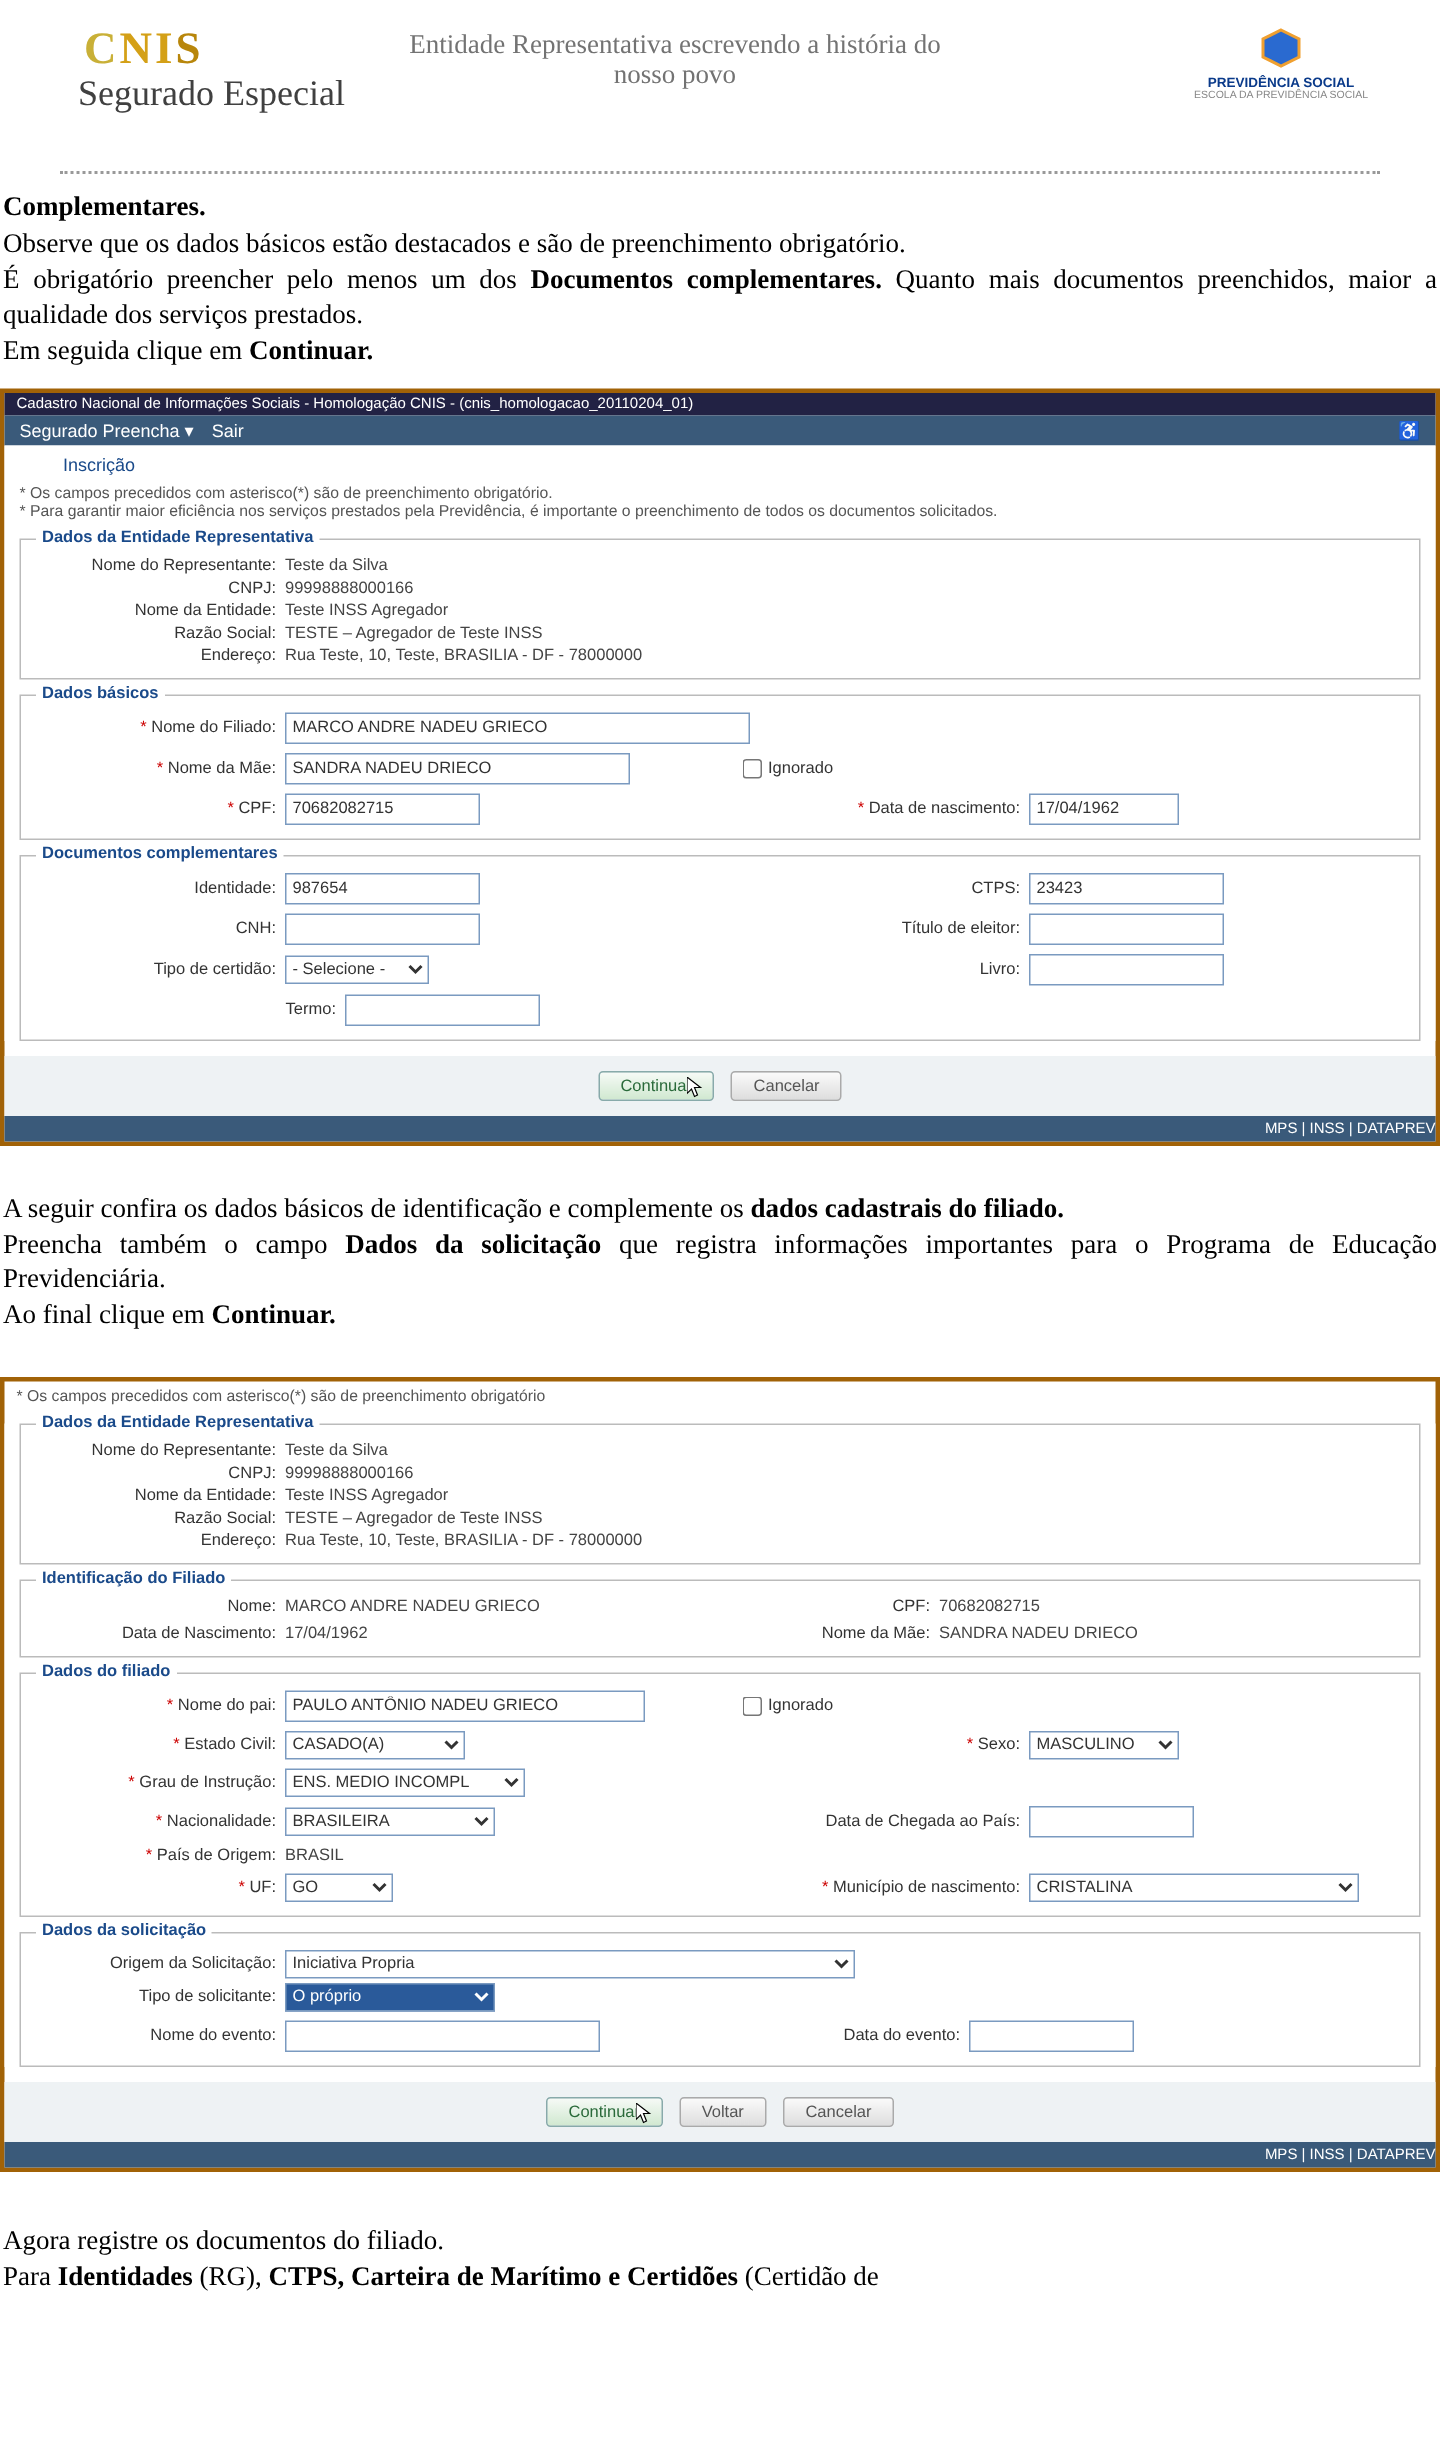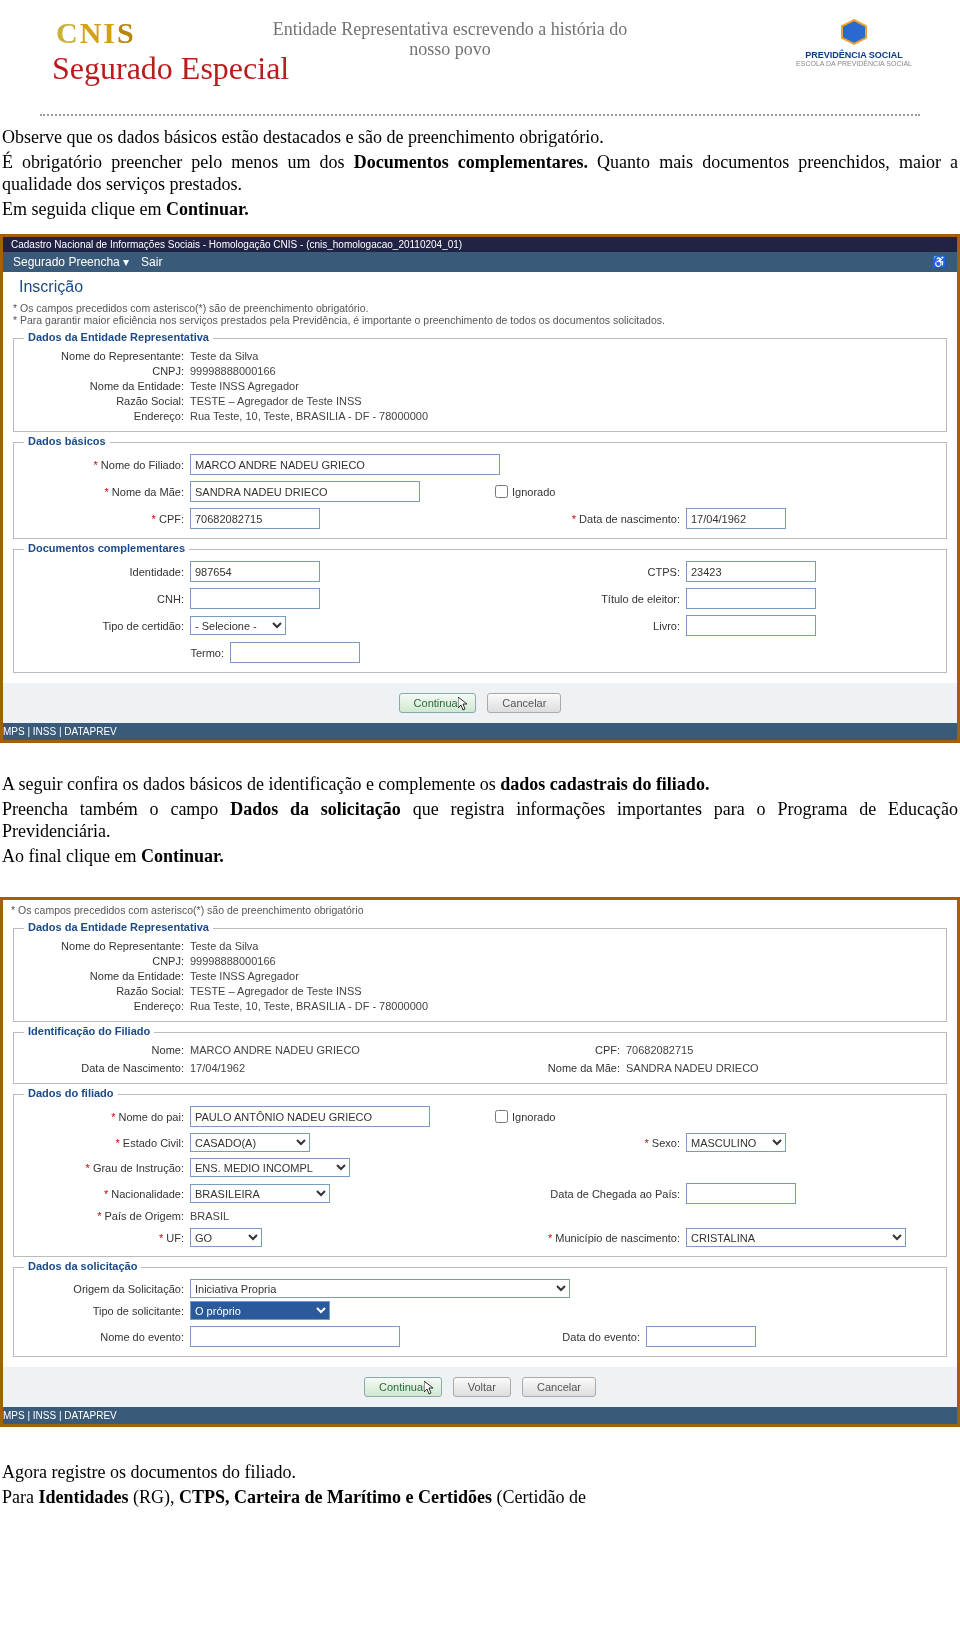--- a/index.html
+++ b/index.html
@@ -1,51 +1,51 @@
 <!DOCTYPE html>
 <html><head>
 <meta charset="utf-8">
 <style>
   body { margin:0; padding:0; font-family:"Times New Roman", serif; background:#fff; color:#000; font-size:18px; }
   .page { width:960px; margin:0 auto; }
   .header-banner { height:84px; position:relative; margin:10px 0 20px 0; }
   .logo-cnis { position:absolute; left:56px; top:6px; font-family:Georgia,serif; font-weight:bold; font-size:30px; letter-spacing:2px; }
   .logo-cnis .c1{color:#c9b037;} .logo-cnis .c2{color:#d4a017;} .logo-cnis .c3{color:#b8860b;}
-  .logo-sub { position:absolute; left:52px; top:40px; font-family:"Brush Script MT",cursive; font-size:32px; color:#b91c1c; }
+  .logo-sub { position:absolute; left:52px; top:40px; font-family:"Brush Script MT",cursive; font-size:24px; color:#404040; }
   .banner-script { position:absolute; left:260px; top:10px; font-family:"Brush Script MT",cursive; font-size:18px; color:#737373; width:380px; text-align:center; line-height:1.1;}
   .logo-prev { position:absolute; right:48px; top:8px; text-align:center; font-family:Arial,sans-serif; font-size:9px; color:#0a4a9a; }
   .logo-prev .cube { width:36px; height:30px; margin:0 auto 2px;}
   .logo-prev .cube svg{display:block;}
   .dotline { border:none; border-top:2px dotted #999; margin:0 40px; }
   .content { padding: 10px 2px 0 2px; }
   .content p { margin: 0 0 2px 0; line-height:1.25; text-align:justify;}
   .content strong { font-weight:bold; }
   .content .h { font-weight:bold; }
   .screenshot { margin:14px 0 20px 0; font-family:Arial,Helvetica,sans-serif; font-size:11px; color:#333; border:3px solid #a16207;}
   .ss-darkbar { background:#224; color:#fff; font-size:10px; padding:2px 8px;}
   .ss-navbar { background:#3a5a7a; color:#fff; padding:3px 10px; font-size:12px; display:flex; gap:12px;}
   .ss-navbar .right { margin-left:auto; }
   .ss-body { background:#fff; padding:4px 8px 0 8px;}
-  .ss-tab { display:inline-block; background:#fff; padding:2px 8px; color:#1a4a8a; font-size:16px;}
+  .ss-tab { display:inline-block; background:#fff; padding:2px 8px; color:#1a4a8a; font-size:12px;margin-left:23px;}
   .ss-notes { background:#fff; padding:4px 2px; font-size:10.5px; color:#555;}
   .fieldset { border:1px solid #bbb; margin:8px 2px 10px 2px; position:relative; padding:8px 10px 6px 10px;}
   .fieldset .legend { position:absolute; top:-8px; left:10px; background:#fff; padding:0 4px; color:#1a4a8a; font-size:11px; font-weight:bold;}
   .row { display:flex; align-items:center; margin:3px 0; font-size:11px;}
   .lbl { width:160px; text-align:right; padding-right:6px; color:#333;}
   .lbl.req::before { content:"* "; color:#c00;}
   .val { color:#444;}
   .inp { border:1px solid #7a9ac0; background:#fff; height:17px; padding:1px 4px; font-size:11px; color:#333; font-family:Arial,sans-serif;}
   .sel { border:1px solid #7a9ac0; background:#fff; height:19px; font-size:11px; color:#333; font-family:Arial,sans-serif;}
   .chk { margin:0 4px 0 0;}
   .two-col { display:flex; }
   .two-col > div { flex:1; }
   .btnrow { text-align:center; padding:10px 0; background:#eef2f4;}
   .btn { display:inline-block; border:1px solid #8aa; background:linear-gradient(#f6faf6,#d0e8d0); color:#2a6a3a; padding:3px 14px; font-size:11px; border-radius:3px; margin:0 4px; font-family:Arial,sans-serif;}
   .btn.gray { background:linear-gradient(#fafafa,#ddd); color:#555; border-color:#aaa;}
-  .footer-bar { background:#3a5a7a; color:#fff; text-align:left; padding:3px 0; font-size:10px;}
+  .footer-bar { background:#3a5a7a; color:#fff; text-align:right; padding:3px 0; font-size:10px;}
   .cursor { display:inline-block; width:12px; height:14px; vertical-align:middle;}
   .cursor svg{display:block;}
   .asterisk-note { font-size:10.5px; color:#555; padding:4px 8px;}
 </style>
 </head>
 <body>
 
 <div class="page">
 
   <div class="header-banner">
@@ -60,20 +60,21 @@
             <polygon points="18,2 30,8 30,20 18,26 6,20 6,8" fill="#2a6ad0" stroke="#f0a030" stroke-width="2"></polygon>
           </svg>
       </div>
       <div style="font-weight:bold;color:#0a3a8a;">PREVIDÊNCIA SOCIAL</div>
       <div style="font-size:7px;color:#888;">ESCOLA DA PREVIDÊNCIA SOCIAL</div>
     </div>
   </div>
   <hr class="dotline">
 
   <div class="content">
+    <p class="h"><span>Complementares.</span></p>
     <p><span>Observe que os dados básicos estão destacados e são de preenchimento obrigatório.</span></p>
     <p><span>É obrigatório preencher pelo menos um dos </span><strong>Documentos complementares.</strong><span> Quanto mais documentos preenchidos, maior a qualidade dos serviços prestados.</span></p>
     <p><span>Em seguida clique em </span><strong>Continuar.</strong></p>
   </div>
 
   <div class="screenshot">
     <div class="ss-darkbar">Cadastro Nacional de Informações Sociais - Homologação CNIS - (cnis_homologacao_20110204_01)</div>
     <div class="ss-navbar">
       <span>Segurado Preencha ▾</span>
       <span>Sair</span>

